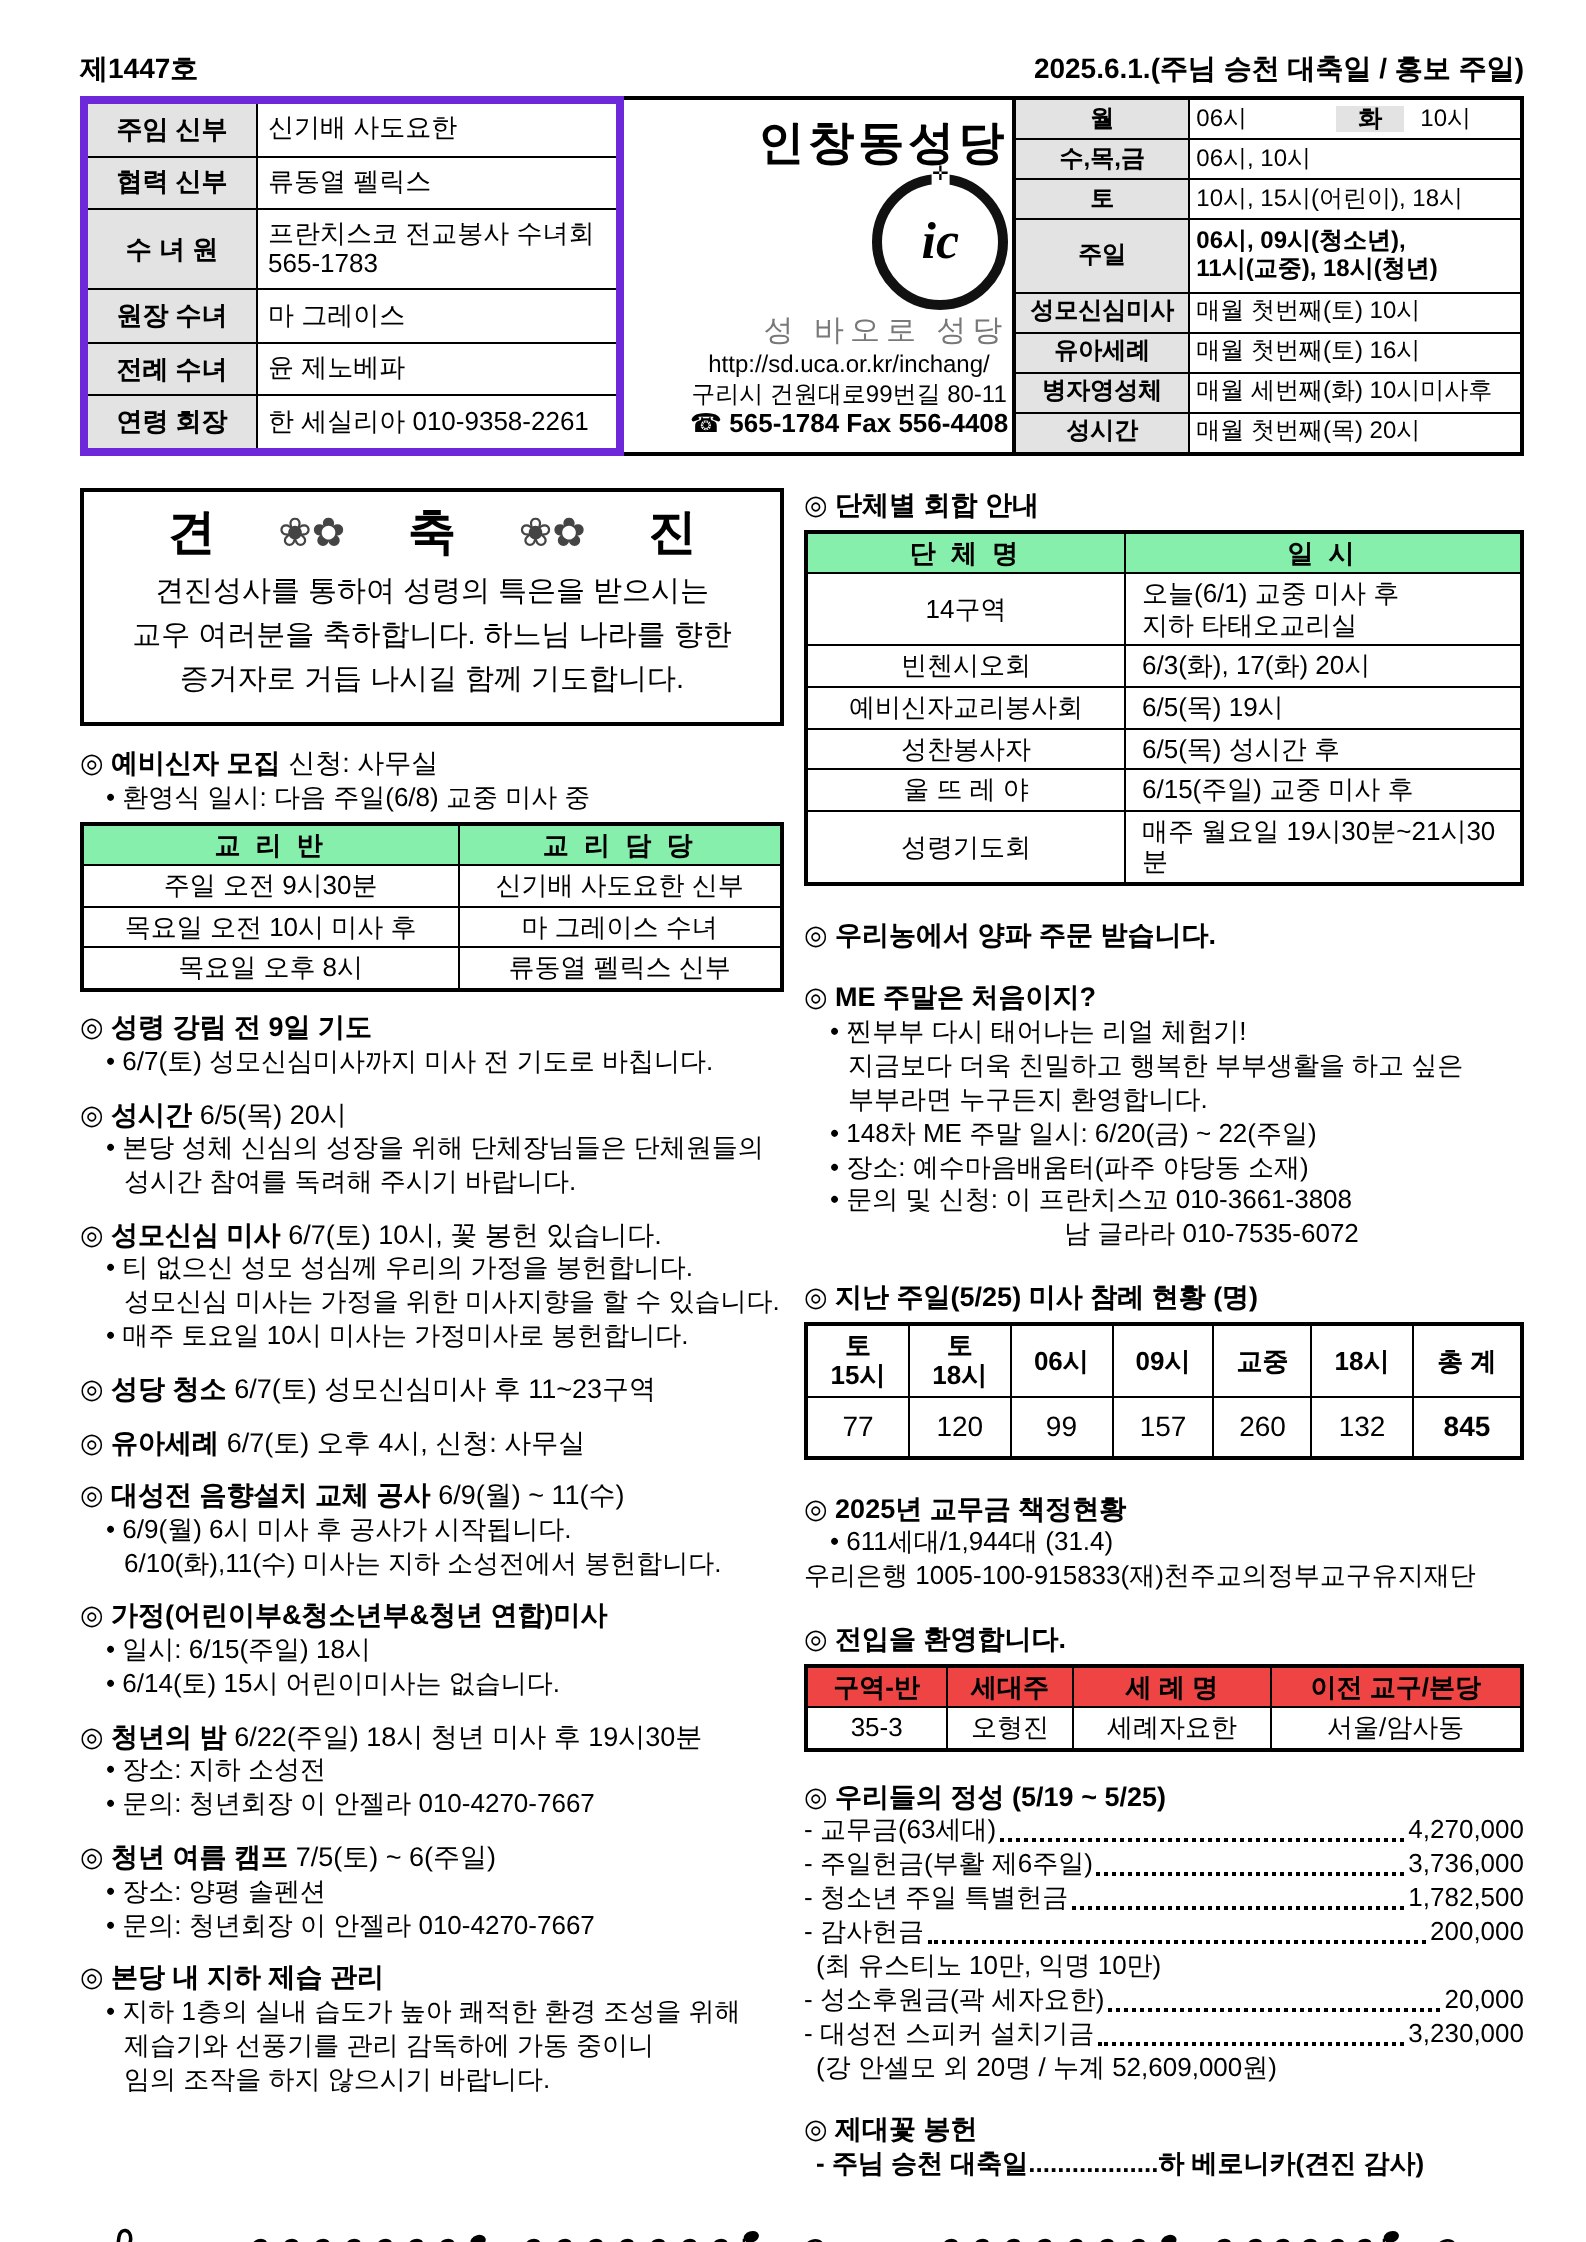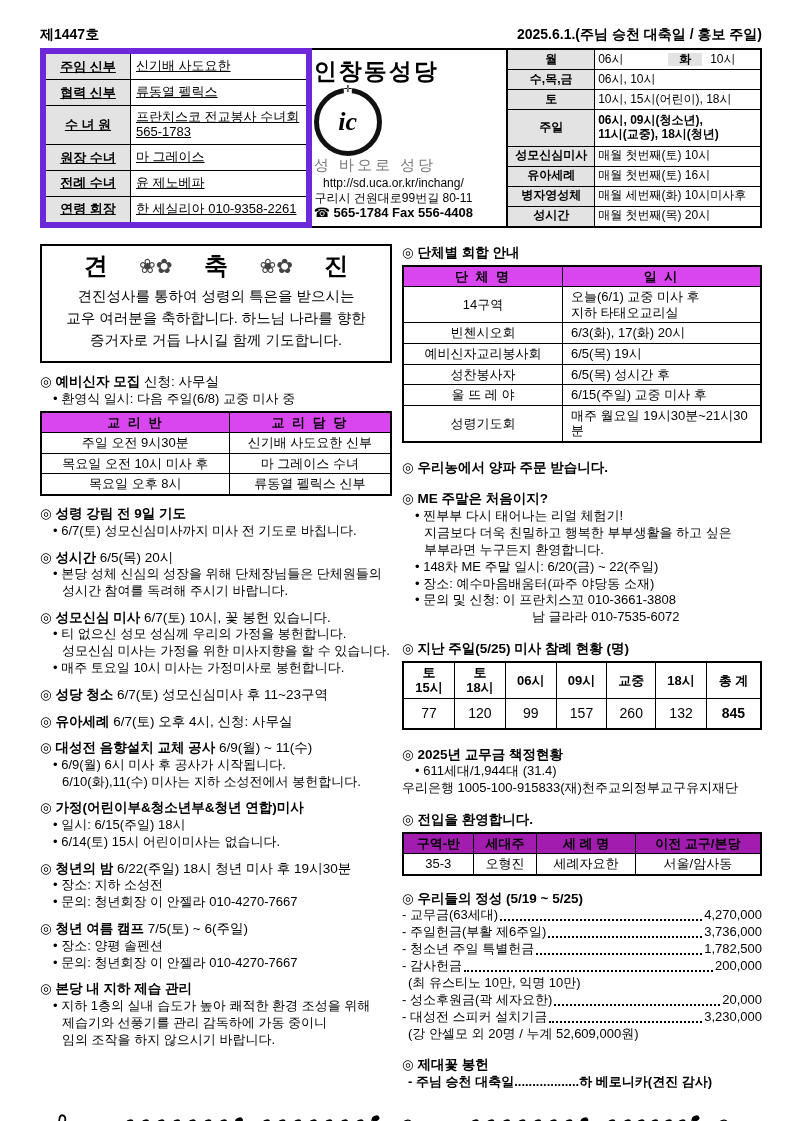--- a/index.html
+++ b/index.html
@@ -5,27 +5,27 @@
   html,body{margin:0;padding:0;background:#fff;color:#000;
     font-family:"Liberation Sans","DejaVu Sans",sans-serif;}
   .page{position:relative;width:793px;height:1121px;overflow:hidden;
     padding:26px 31px 8px 40px;box-sizing:border-box;}
   .topline{display:flex;justify-content:space-between;font-weight:bold;
     font-size:14px;margin-bottom:4px;gap:43px;}
   
   .hdr{display:flex;height:180px;}
   table{border-collapse:collapse;}
   .hdr table{height:100%;}
-  .staff-tbl{width:274px;border:6px solid #6d28d9;font-size:13px;text-decoration:underline;}
+  .staff-tbl{width:274px;border:4px solid #6d28d9;font-size:13px;}
   .staff-tbl td{border:1px solid #000;padding:2px 5px;}
   .staff-tbl td.lbl{background:#e3e3e3;font-weight:bold;width:74px;
     text-align:center;white-space:nowrap;}
   .staff-tbl td.val{white-space:pre-line;line-height:1.15;}
   .church{width:196px;border:2px solid #000;border-left:none;border-right:none;
-    display:flex;flex-direction:column;align-items:flex-start;justify-content:space-between;
+    display:flex;flex-direction:column;align-items:flex-end;justify-content:space-between;
     padding:6px 2px;box-sizing:border-box;text-align:center;}
   .church .nm{font-size:23px;font-weight:bold;letter-spacing:2px;}
   .logo{width:58px;height:58px;border:5px solid #111;border-radius:50%;
     display:flex;align-items:center;justify-content:center;position:relative;}
   .logo .ic{font-size:26px;font-weight:bold;font-style:italic;
     font-family:"Liberation Serif",serif;}
   .logo .cross{position:absolute;top:-9px;left:50%;transform:translateX(-50%);
     font-size:10px;background:#fff;line-height:1;}
   .church .sub{color:#787878;font-size:15px;letter-spacing:3px;}
   .church .url,.church .addr{font-size:12px;line-height:1.2;}
@@ -55,26 +55,26 @@
   .sec{margin:9px 0;font-size:13px;line-height:1.3;}
   .sec .t{font-size:13.5px;}
   .sec .t .tt{font-weight:bold;}
   .sec .ln{padding-left:13px;}
   .sec .ln.cont{padding-left:22px;}
   .sec .flush{padding-left:0;}
   
   .inner-tbl{width:100%;border:2px solid #000;font-size:13px;margin-top:3px;}
   .inner-tbl td,.inner-tbl th{border:1px solid #000;padding:2px 4px;
     text-align:center;line-height:1.2;}
-  .inner-tbl th{background:#d946ef;font-weight:bold;letter-spacing:2px;}
+  .inner-tbl th{background:#86efac;font-weight:bold;letter-spacing:2px;}
   .group-tbl td.c2{text-align:left;padding-left:8px;}
   .att-tbl td,.att-tbl th{background:#fff;}
   .att-tbl th{letter-spacing:0;}
   .att-tbl td{padding:6px 2px;font-size:14px;}
-  .mv-tbl th{background:#a21caf;letter-spacing:0;}
+  .mv-tbl th{background:#ef4444;letter-spacing:0;}
   
   .don-row{display:flex;align-items:flex-end;}
   .don-row .leader{flex:1;border-bottom:2px dotted #000;margin:0 2px 3px 2px;}
   .don-row .amt{white-space:nowrap;}
   
   .music{margin-top:10px;}
   .music svg{display:block;}
 </style>
 </head>
 <body>

